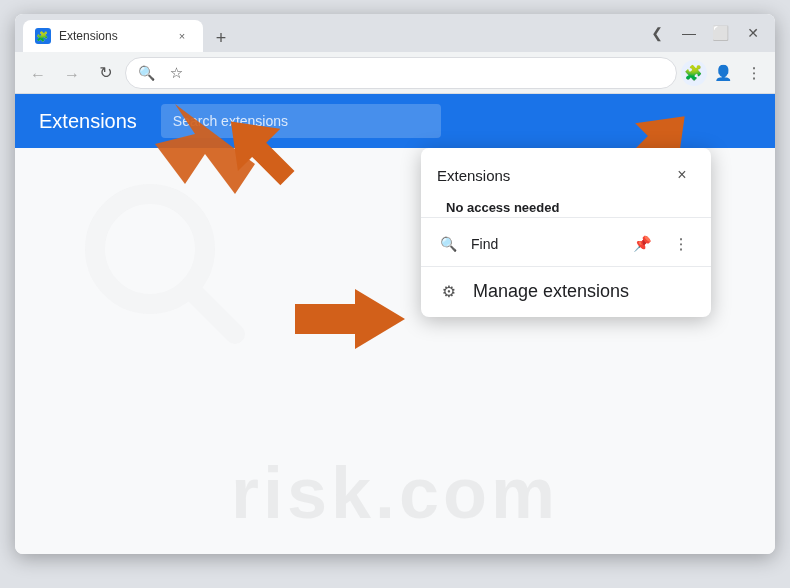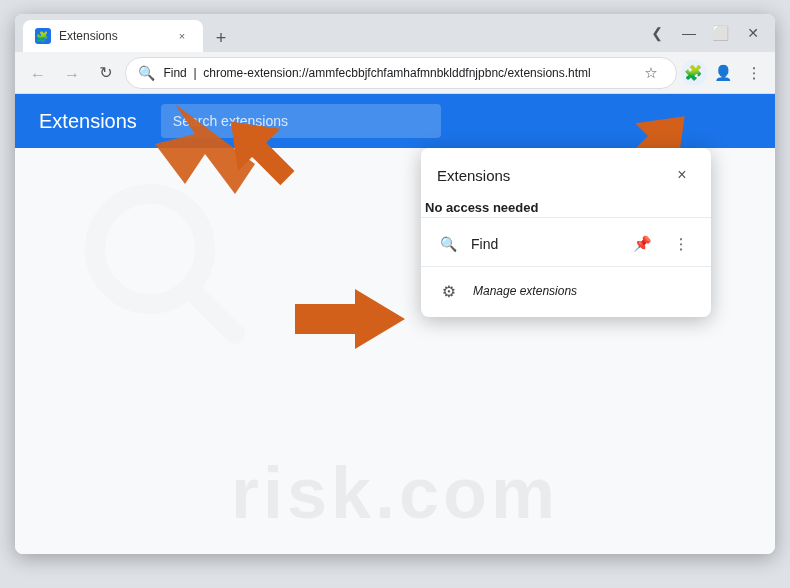--- a/index.html
+++ b/index.html
@@ -230,21 +230,21 @@
       font-size: 16px;
       cursor: pointer;
       width: 26px; height: 26px;
       display: flex; align-items: center; justify-content: center;
       border-radius: 50%;
     }
     .popup-section-label {
       font-size: 13px;
       font-weight: 600;
       color: #202124;
-      padding: 4px 4px 2px;
+      padding: 4px 25px 2px;
     }
     .popup-section-desc {
       font-size: 12px;
       color: #5f6368;
       padding: 0 16px 10px;
       line-height: 1.5;
     }
     .popup-divider {
       height: 1px;
       background: #e8eaed;
@@ -281,23 +281,22 @@
       gap: 12px;
       cursor: pointer;
     }
     .popup-manage-icon {
       width: 24px; height: 24px;
       display: flex; align-items: center; justify-content: center;
       font-size: 16px;
       color: #555;
     }
     .popup-manage-label {
-      font-size: 12px;
+      font-size: 18px;
       color: #202124;
-      font-style: italic;
     }
     
     
   </style>
 </head>
 <body>
 
 <div class="browser-window">
 
   <div class="title-bar">
@@ -316,25 +315,20 @@
       <div class="title-btn">✕</div>
     </div>
   </div>
 
   <div class="address-bar">
     <div class="nav-btn disabled">←</div>
     <div class="nav-btn disabled">→</div>
     <div class="nav-btn">↻</div>
     <div class="url-bar">
       <span class="url-site-icon">🔍</span>
-      <span class="url-text">
-        <span>Find</span>
-        &nbsp;|&nbsp;
-        <span>chrome-extension://ammfecbbjfchfamhafmnbklddfnjpbnc/extensions.html</span>
-      </span>
       <div class="url-star">☆</div>
     </div>
     <div class="url-ext-icon ext-btn-highlight">🧩</div>
     <div class="url-profile">👤</div>
     <div class="url-menu">⋮</div>
   </div>
 
   <div class="page-content">
 
     <div class="ext-header">

